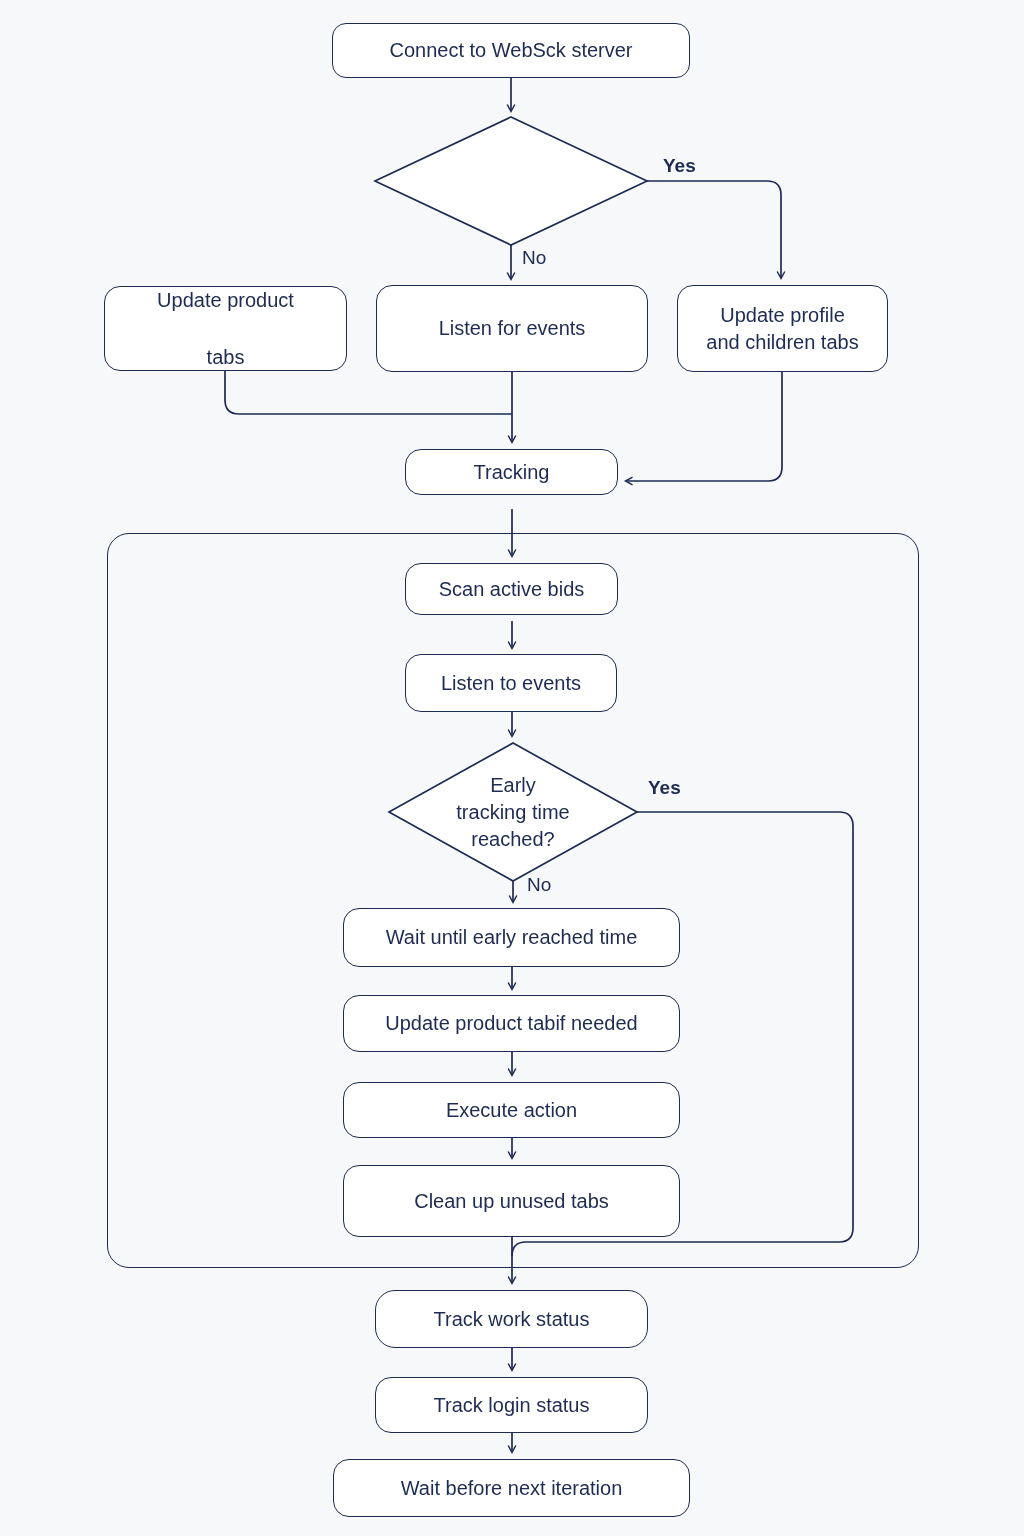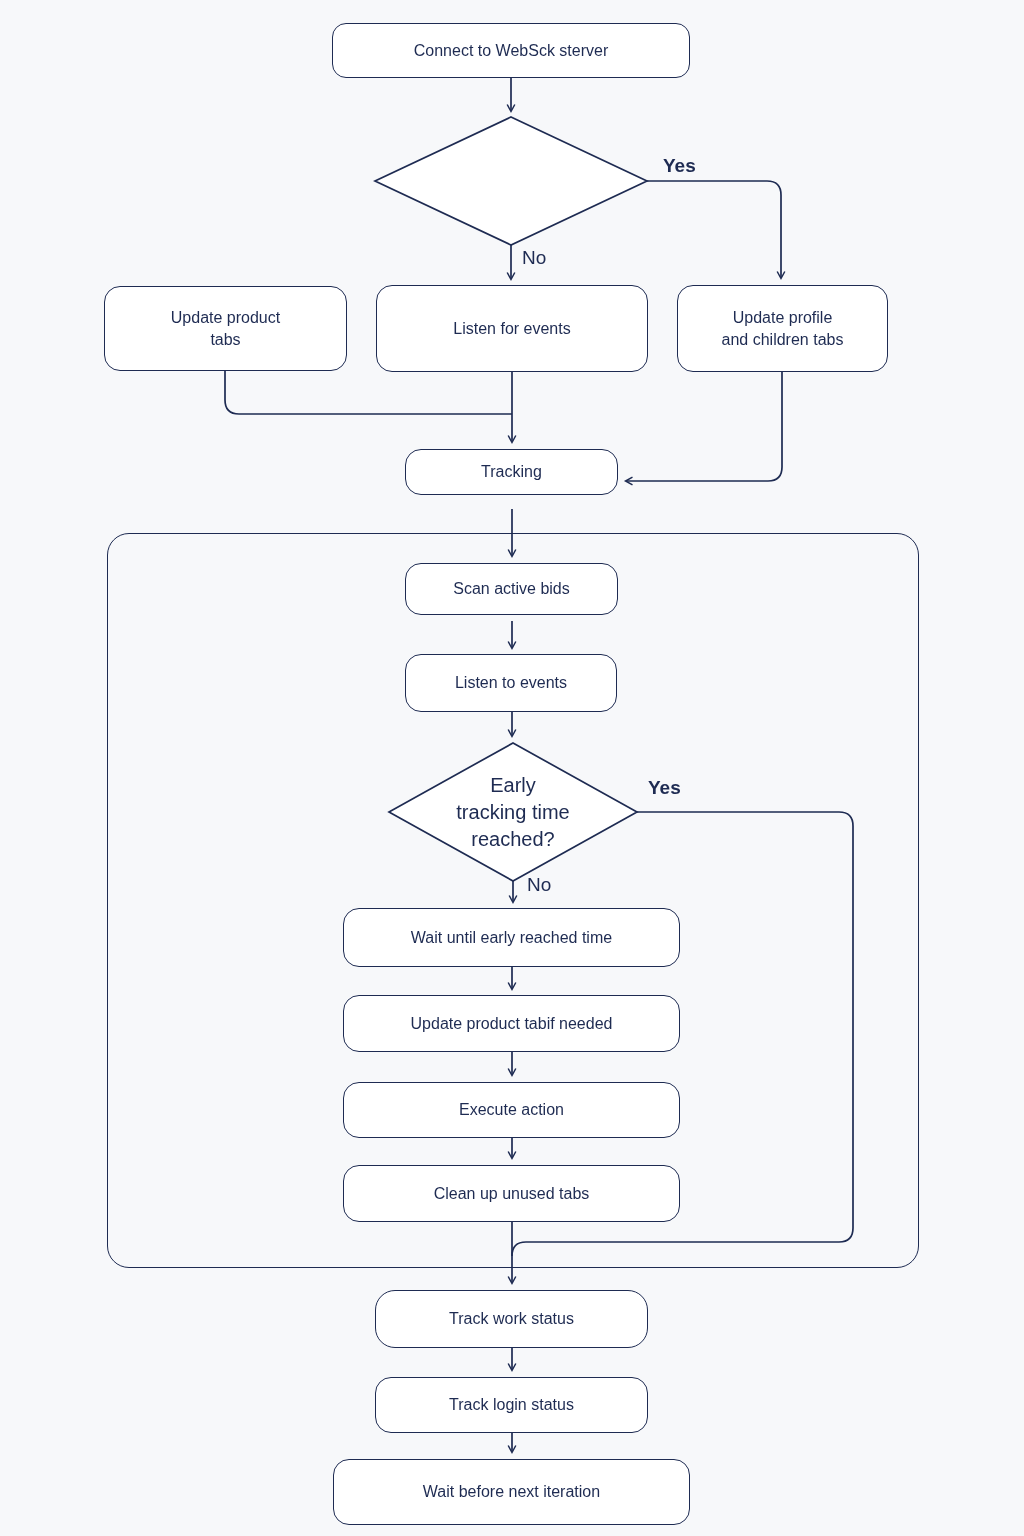--- a/index.html
+++ b/index.html
@@ -27,21 +27,21 @@
     z-index:1;
   }
   .node{
     position:absolute;
     background:var(--node-fill);
     border:1.8px solid var(--stroke);
     border-radius:16px;
     display:flex;flex-direction:column;
     align-items:center;justify-content:center;
     text-align:center;
-    font-size:16px;line-height:1.32;
+    font-size:20px;line-height:1.32;
     color:var(--text);
     z-index:3;
     box-sizing:border-box;
   }
   .node--top{border-radius:14px;}
   .diamond-label{
     position:absolute;z-index:3;
     display:flex;flex-direction:column;
     align-items:center;justify-content:center;
     text-align:center;font-size:20px;line-height:1.35;
@@ -91,21 +91,21 @@
       <polygon points="511,117 647,181 511,245 375,181" fill="#ffffff"></polygon>
       <polygon points="513,743 637,812 513,881 389,812" fill="#ffffff"></polygon>
     </g>
   </svg>
 
   <div class="node node--top" style="left:332px;top:23px;width:358px;height:55px;">
     <span class="wide-line">Connect to WebSck sterver</span>
   </div>
 
 
-  <div class="node" style="left:104px;top:286px;width:243px;height:85px;">
+  <div class="node" style="left:104px;top:286px;width:243px;height:85px;justify-content:space-between;">
     <span class="dl">Update product</span>
     <span class="dl">tabs</span>
   </div>
 
   <div class="node" style="left:376px;top:285px;width:272px;height:87px;text-align:right;">
     <span class="wide-line">Listen for events</span>
   </div>
 
   <div class="node" style="left:677px;top:285px;width:211px;height:87px;">
     <span class="dl" style="white-space:nowrap;">Update profile</span>
@@ -135,33 +135,33 @@
   </div>
 
   <div class="node" style="left:343px;top:995px;width:337px;height:57px;">
     <span class="wide-line">Update product tabif needed</span>
   </div>
 
   <div class="node" style="left:343px;top:1082px;width:337px;height:56px;">
     <span class="wide-line">Execute action</span>
   </div>
 
-  <div class="node" style="left:343px;top:1165px;width:337px;height:57px;">
+  <div class="node" style="left:343px;top:1165px;width:337px;height:72px;">
     <span class="wide-line">Clean up unused tabs</span>
   </div>
 
   <div class="node" style="left:375px;top:1290px;width:273px;height:58px;border-radius:20px;">
     <span class="wide-line">Track work status</span>
   </div>
 
   <div class="node" style="left:375px;top:1377px;width:273px;height:56px;">
     <span class="wide-line">Track login status</span>
   </div>
 
-  <div class="node" style="left:333px;top:1459px;width:357px;height:66px;">
+  <div class="node" style="left:333px;top:1459px;width:357px;height:58px;">
     <span class="wide-line">Wait before next iteration</span>
   </div>
 
   <div class="edge-label edge-label--yes" style="left:663px;top:155px;">Yes</div>
   <div class="edge-label" style="left:522px;top:247px;">No</div>
   <div class="edge-label edge-label--yes" style="left:648px;top:777px;">Yes</div>
   <div class="edge-label" style="left:527px;top:874px;">No</div>
 
 </div>
 

